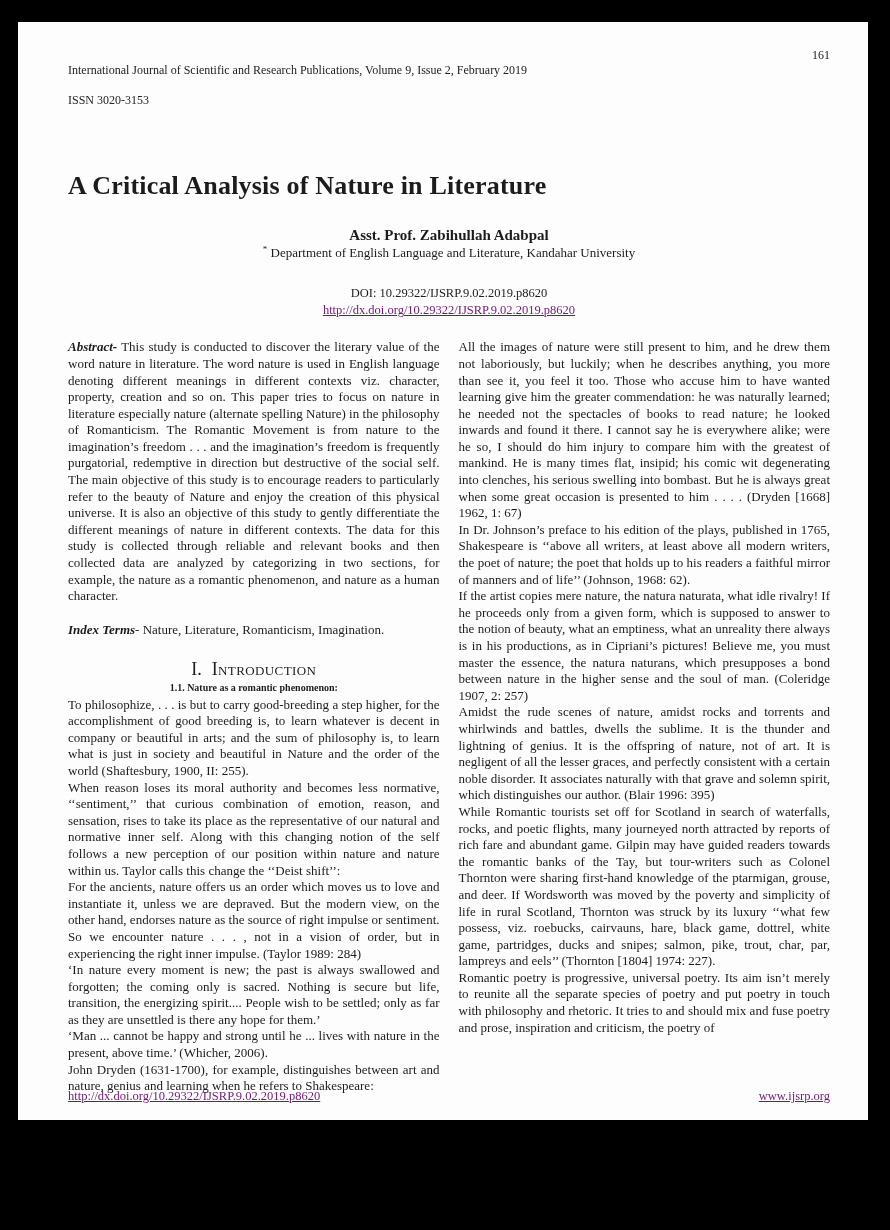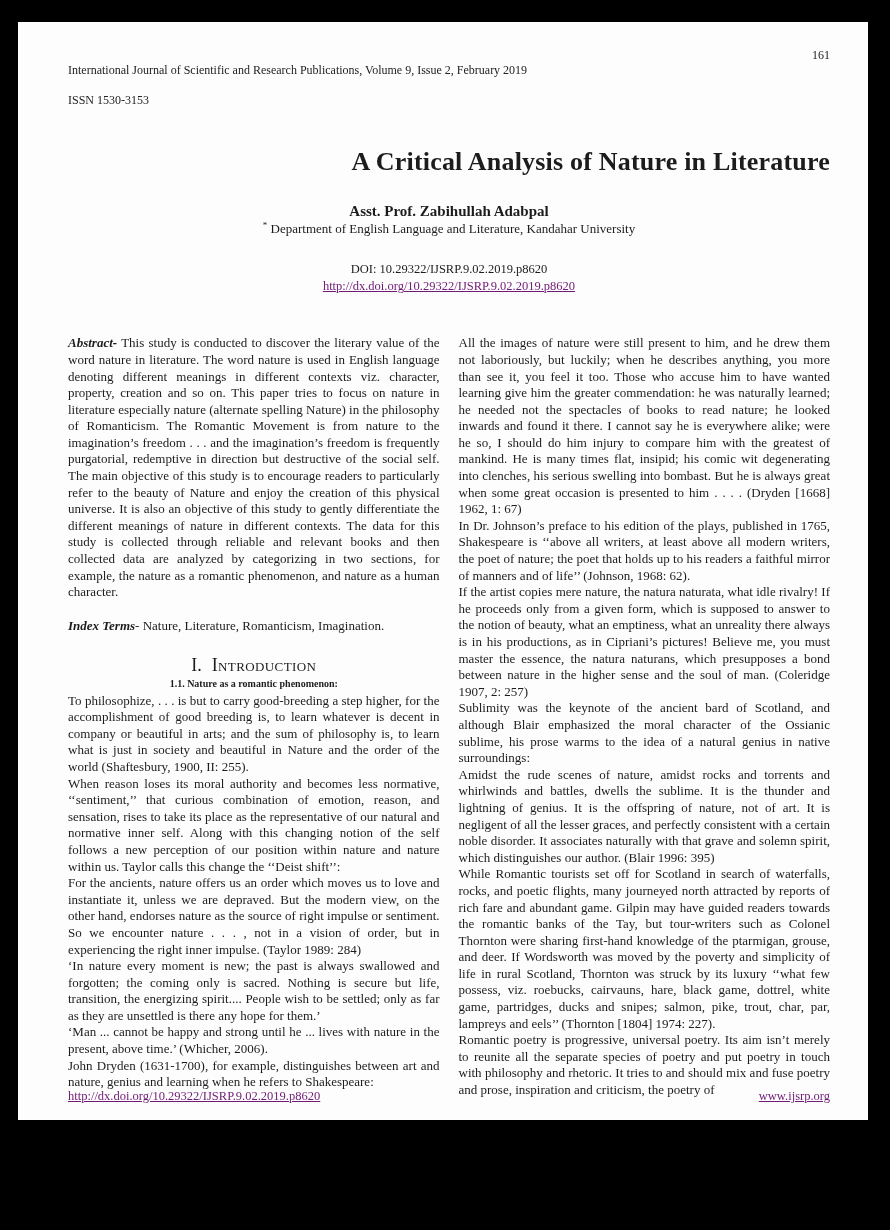--- a/index.html
+++ b/index.html
@@ -13,28 +13,28 @@
   .page {
     position:absolute; left:18px; top:22px;
     width:850px; height:1098px;
     background:#fdfdfd; color:#1c1c1c;
   }
   .inner { padding:26px 38px 0 50px; }
 
   .header-row { display:flex; justify-content:space-between; font-size:12px; line-height:15px; color:#222; }
   .header-left { white-space:pre-line; }
 
-  .paper-title { text-align:right; font-size:26px; font-weight:bold; margin-top:24px; letter-spacing:0.2px; }
+  .paper-title { text-align:left; font-size:26px; font-weight:bold; margin-top:48px; letter-spacing:0.2px; }
   .author { text-align:center; font-size:15px; font-weight:bold; margin-top:26px; }
   .affil { text-align:center; font-size:13px; }
   .affil sup { font-size:9px; }
   .doi-block { text-align:center; font-size:12.5px; margin-top:24px; line-height:17px; }
   .link { color:#701a75; text-decoration:underline; cursor:pointer; }
 
-  .cols { display:flex; gap:19px; margin-top:40px; font-size:13px; line-height:16.6px; text-align:justify; }
+  .cols { display:flex; gap:19px; margin-top:20px; font-size:13px; line-height:16.6px; text-align:justify; }
   .col { width:375px; }
   .col p { margin:0; }
   .lbl-bi { font-weight:bold; font-style:italic; }
   .vgap { height:17px; }
   .sec-head { text-align:center; margin:6px 0 2px; font-size:18px; }
   .sec-title { font-variant:small-caps; margin-left:10px; letter-spacing:0.4px; }
   .sub-head { font-weight:bold; text-align:center; font-size:10px; }
 
   .footer {
     position:absolute; left:50px; right:38px; bottom:16px;
@@ -44,21 +44,21 @@
 </style>
 </head>
 <body>
 
 <div class="page">
   <div class="inner">
 
     <div class="header-row">
       <div class="header-left">
         <div>International Journal of Scientific and Research Publications, Volume 9, Issue 2, February 2019</div>
-        <div>ISSN 1530-3153</div>
+        <div>ISSN 3020-3153</div>
       </div>
       <div>161</div>
     </div>
 
     <div class="paper-title">A Critical Analysis of Nature in Literature</div>
 
     <div class="author">Asst. Prof. Zabihullah Adabpal</div>
 
     <div class="affil">
       <sup>*</sup>
@@ -86,21 +86,20 @@
         <p>For the ancients, nature offers us an order which moves us to love and instantiate it, unless we are depraved. But the modern view, on the other hand, endorses nature as the source of right impulse or sentiment. So we encounter nature . . . , not in a vision of order, but in experiencing the right inner impulse. (Taylor 1989: 284)</p>
         <p>‘In nature every moment is new; the past is always swallowed and forgotten; the coming only is sacred. Nothing is secure but life, transition, the energizing spirit.... People wish to be settled; only as far as they are unsettled is there any hope for them.’</p>
         <p>‘Man ... cannot be happy and strong until he ... lives with nature in the present, above time.’ (Whicher, 2006).</p>
         <p>John Dryden (1631-1700), for example, distinguishes between art and nature, genius and learning when he refers to Shakespeare:</p>
       </div>
 
       <div class="col">
         <p>All the images of nature were still present to him, and he drew them not laboriously, but luckily; when he describes anything, you more than see it, you feel it too. Those who accuse him to have wanted learning give him the greater commendation: he was naturally learned; he needed not the spectacles of books to read nature; he looked inwards and found it there. I cannot say he is everywhere alike; were he so, I should do him injury to compare him with the greatest of mankind. He is many times flat, insipid; his comic wit degenerating into clenches, his serious swelling into bombast. But he is always great when some great occasion is presented to him . . . . (Dryden [1668] 1962, 1: 67)</p>
         <p>In Dr. Johnson’s preface to his edition of the plays, published in 1765, Shakespeare is ‘‘above all writers, at least above all modern writers, the poet of nature; the poet that holds up to his readers a faithful mirror of manners and of life’’ (Johnson, 1968: 62).</p>
         <p>If the artist copies mere nature, the natura naturata, what idle rivalry! If he proceeds only from a given form, which is supposed to answer to the notion of beauty, what an emptiness, what an unreality there always is in his productions, as in Cipriani’s pictures! Believe me, you must master the essence, the natura naturans, which presupposes a bond between nature in the higher sense and the soul of man. (Coleridge 1907, 2: 257)</p>
-        <p>Sublimity was the keynote of the ancient bard of Scotland, and although Blair emphasized the moral character of the Ossianic sublime, his prose warms to the idea of a natural genius in native surroundings:</p>
         <p>Amidst the rude scenes of nature, amidst rocks and torrents and whirlwinds and battles, dwells the sublime. It is the thunder and lightning of genius. It is the offspring of nature, not of art. It is negligent of all the lesser graces, and perfectly consistent with a certain noble disorder. It associates naturally with that grave and solemn spirit, which distinguishes our author. (Blair 1996: 395)</p>
         <p>While Romantic tourists set off for Scotland in search of waterfalls, rocks, and poetic flights, many journeyed north attracted by reports of rich fare and abundant game. Gilpin may have guided readers towards the romantic banks of the Tay, but tour-writers such as Colonel Thornton were sharing first-hand knowledge of the ptarmigan, grouse, and deer. If Wordsworth was moved by the poverty and simplicity of life in rural Scotland, Thornton was struck by its luxury ‘‘what few possess, viz. roebucks, cairvauns, hare, black game, dottrel, white game, partridges, ducks and snipes; salmon, pike, trout, char, par, lampreys and eels’’ (Thornton [1804] 1974: 227).</p>
         <p>Romantic poetry is progressive, universal poetry. Its aim isn’t merely to reunite all the separate species of poetry and put poetry in touch with philosophy and rhetoric. It tries to and should mix and fuse poetry and prose, inspiration and criticism, the poetry of</p>
       </div>
 
     </div>
   </div>
 
   <div class="footer">
     <a class="link">http://dx.doi.org/10.29322/IJSRP.9.02.2019.p8620</a>

